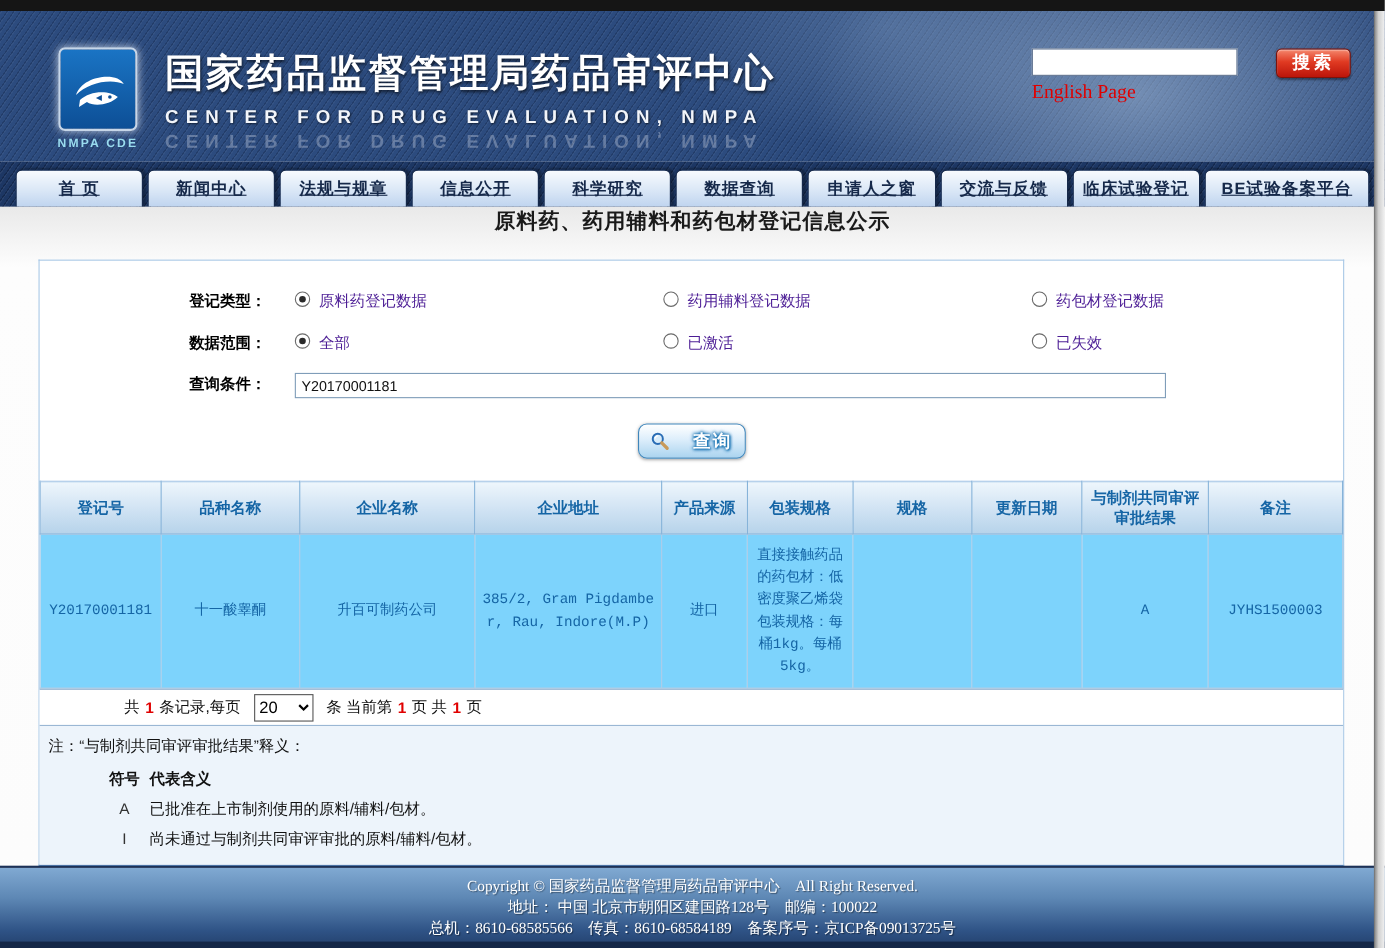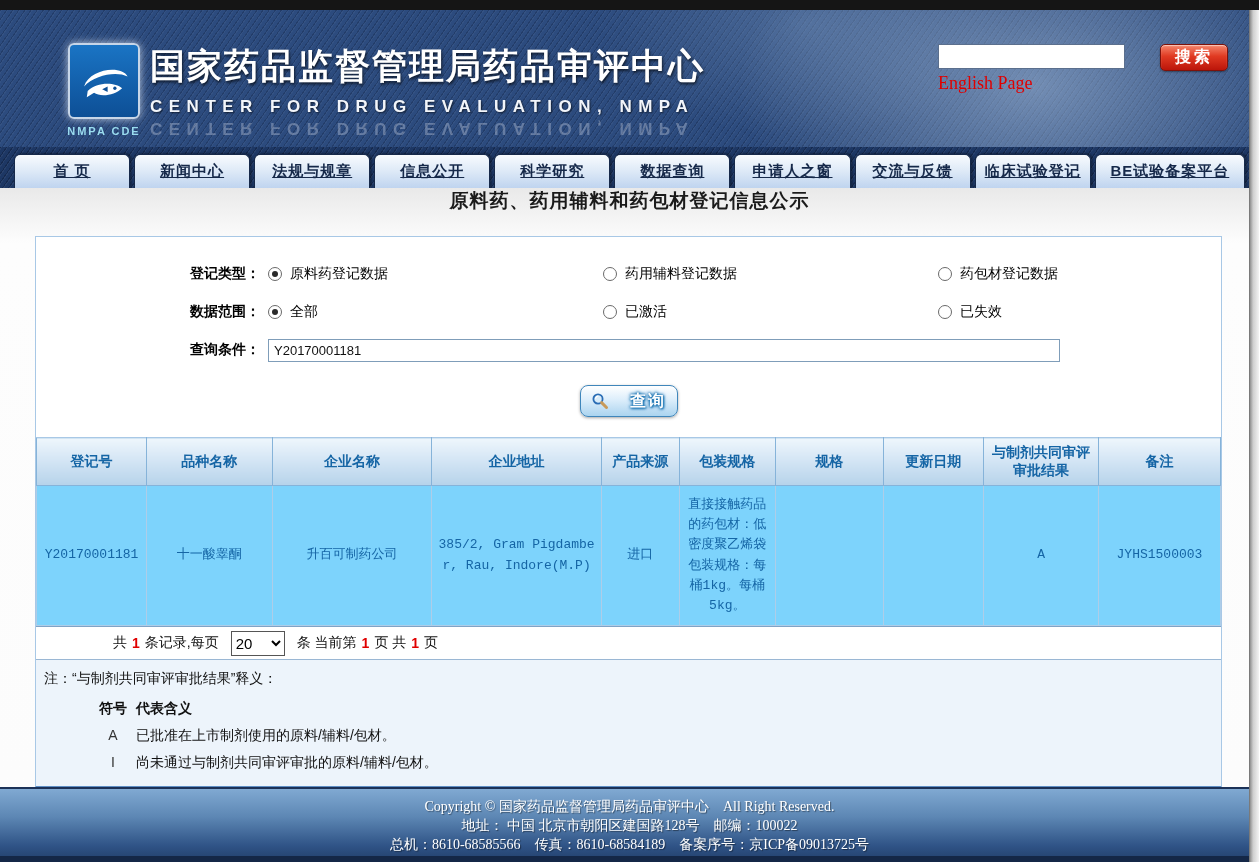--- a/index.html
+++ b/index.html
@@ -13,21 +13,21 @@
     background:linear-gradient(to right,#8f8f8f,#cfcfcf 35%,#f3f3f3); border-left:1px solid #7a7a7a; }
 
   
   .hdr { position:absolute; top:10px; left:0; width:1259px; height:137px;
     background-color:#2c4b7e;
     background-image:
       radial-gradient(ellipse 420px 260px at 82% 55%, rgba(173,196,224,.55), rgba(173,196,224,0) 70%),
       radial-gradient(ellipse 300px 160px at 64% 10%, rgba(120,150,190,.4), rgba(120,150,190,0) 70%),
       repeating-linear-gradient(125deg, rgba(10,22,48,.25) 0 1px, rgba(255,255,255,.04) 1px 2px, transparent 2px 5px);
   }
-  .logo-wrap { position:absolute; left:63px; top:33px; width:82px; text-align:center; }
+  .logo-wrap { position:absolute; left:48px; top:33px; width:82px; text-align:center; }
   .logo-box { width:72px; height:76px; margin:0 auto; border-radius:6px;
     background:linear-gradient(#1a74c4,#0d4f96); border:2px solid #c7d6e8;
     box-shadow:0 0 8px rgba(220,230,245,.8); display:flex; align-items:center; justify-content:center; }
   .logo-caption { margin-top:6px; color:#9adcef; font-size:11px; font-weight:bold; letter-spacing:2px; }
   .titles { position:absolute; left:150px; top:33px; width:640px; }
   .title-cn { color:#fff; font-size:35px; font-weight:bold; letter-spacing:2px; white-space:nowrap;
     text-shadow:1px 2px 3px rgba(0,0,0,.65); }
   .title-en { color:#f2f5fa; font-size:17px; font-weight:bold; letter-spacing:6.5px; margin-top:7px; white-space:nowrap;
     text-shadow:1px 1px 2px rgba(0,0,0,.6); }
   .title-en-reflect { transform:scaleY(-1); color:rgba(235,240,248,.30); margin-top:1px; text-shadow:none; }
@@ -53,22 +53,22 @@
   .tab.wide { flex:1.3; }
 
   
   .content { position:absolute; top:188px; left:0; width:1259px; height:599px;
     background:linear-gradient(#e9e9e9,#fdfdfd 55px,#fcfcfc); }
   .page-title { text-align:center; font-size:19px; font-weight:bold; color:#1a1a1a; letter-spacing:1px; }
   .main-box { margin:22px 37px 0 35px; width:1187px; background:#fff; border:1px solid #a8c8e6; border-bottom:2px solid #5f8fc5; }
 
   .qform { padding:18px 0 6px 0; }
   .frow { display:grid; grid-template-columns:232px 335px 335px auto; align-items:center; height:38px; }
-  .flabel { text-align:right; padding-right:8px; font-size:14px; font-weight:bold; color:#000; }
-  .fopt { display:flex; align-items:center; font-size:14px; color:#000000; cursor:pointer; }
+  .flabel { text-align:right; padding-right:26px; font-size:14px; font-weight:bold; color:#000; }
+  .fopt { display:flex; font-size:14px; color:#4c1d95; cursor:pointer; }
   .radio { width:14px; height:14px; border:1px solid #6a6a6a; border-radius:50%; background:#fff; margin-right:8px; position:relative; flex:0 0 auto; }
   .radio.checked::after { content:""; position:absolute; inset:3px; border-radius:50%; background:#2a2a2a; }
   .cond-input { grid-column:2 / 5; width:792px; height:23px; border:1px solid #7f9db9; font-size:13px; padding:0 5px; color:#111; }
 
   .btnrow { text-align:center; padding:10px 0 16px 0; }
   .btn-query { display:inline-flex; align-items:center; justify-content:center; gap:7px; width:98px; height:32px; cursor:pointer;
     background:linear-gradient(#ffffff,#ddeefb 45%,#abd4ef); border:1px solid #3f86bb; border-radius:8px;
     box-shadow:0 1px 3px rgba(0,0,0,.35); }
   .btn-query span { color:#fff; font-size:16px; font-weight:bold; letter-spacing:2px;
     text-shadow:0 0 3px #1f77b5,0 0 3px #1f77b5,0 0 4px #1f77b5,1px 1px 2px #1f77b5;padding-left:14px; }

